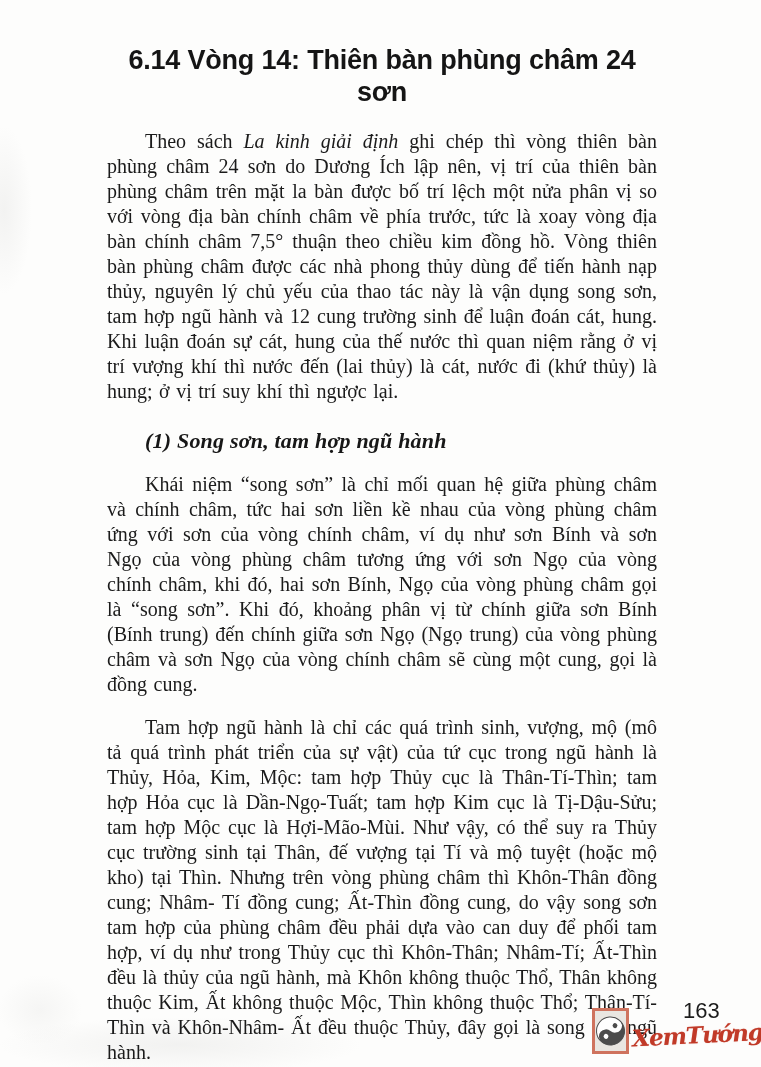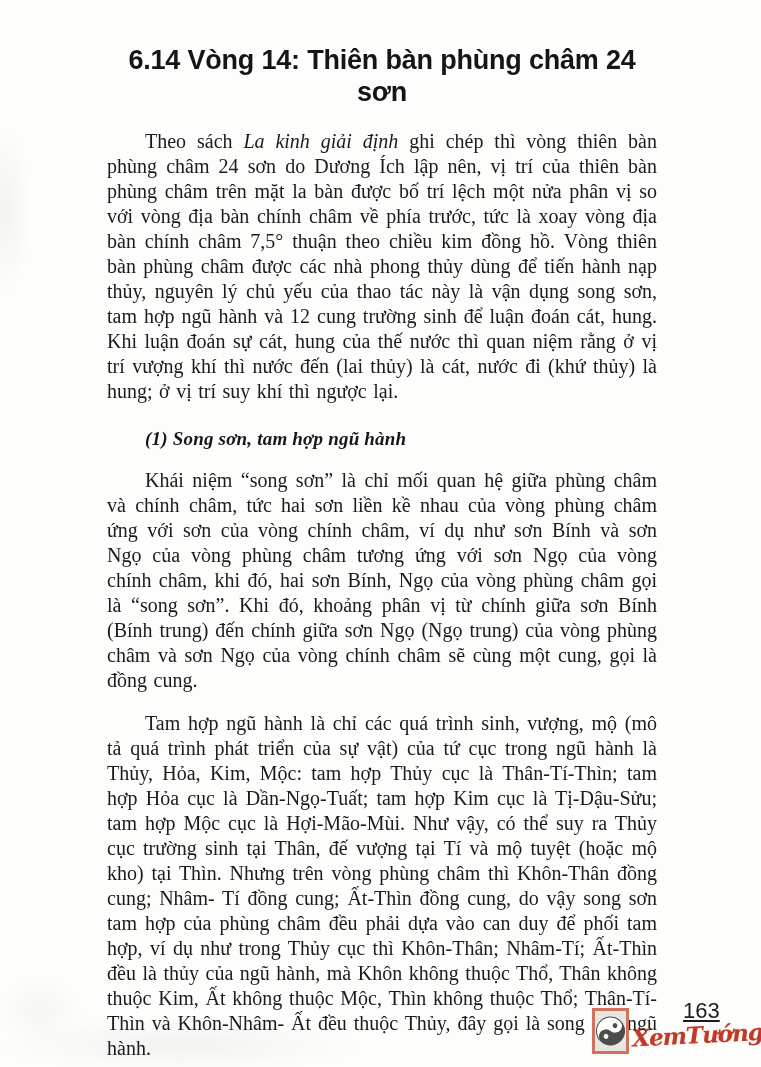--- a/index.html
+++ b/index.html
@@ -42,37 +42,36 @@
     text-align: justify;
     text-indent: 38px;
     margin: 12px 0 18px 0;
     color: #1b1b1b;
     word-spacing: 1.5px;
   }
   .book-title-italic {
     font-style: italic;
   }
   .section-heading {
-    font-size: 19px;
+    font-size: 22px;
     font-weight: 700;
     font-style: italic;
     margin: 24px 0 18px 0;
     padding-left: 38px;
     color: #171717;
     letter-spacing: 0.2px;
   }
   .page-number {
     position: absolute;
     left: 683px;
     top: 998px;
     font-family: "Liberation Sans", sans-serif;
     font-size: 22px;
     font-weight: 400;
     color: #1c1c1c;
-    text-decoration: underline;
   }
   .watermark {
     position: absolute;
     left: 592px;
     top: 1008px;
     display: flex;
     align-items: flex-start;
   }
   .watermark-icon {
     width: 37px;

